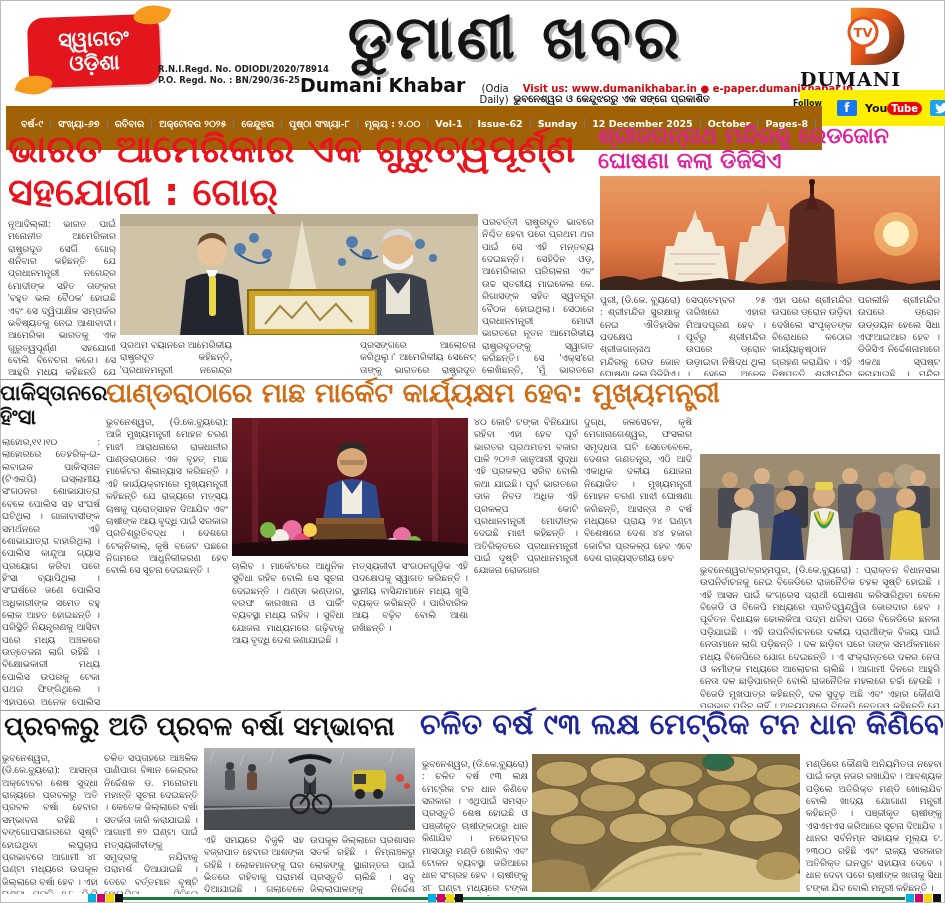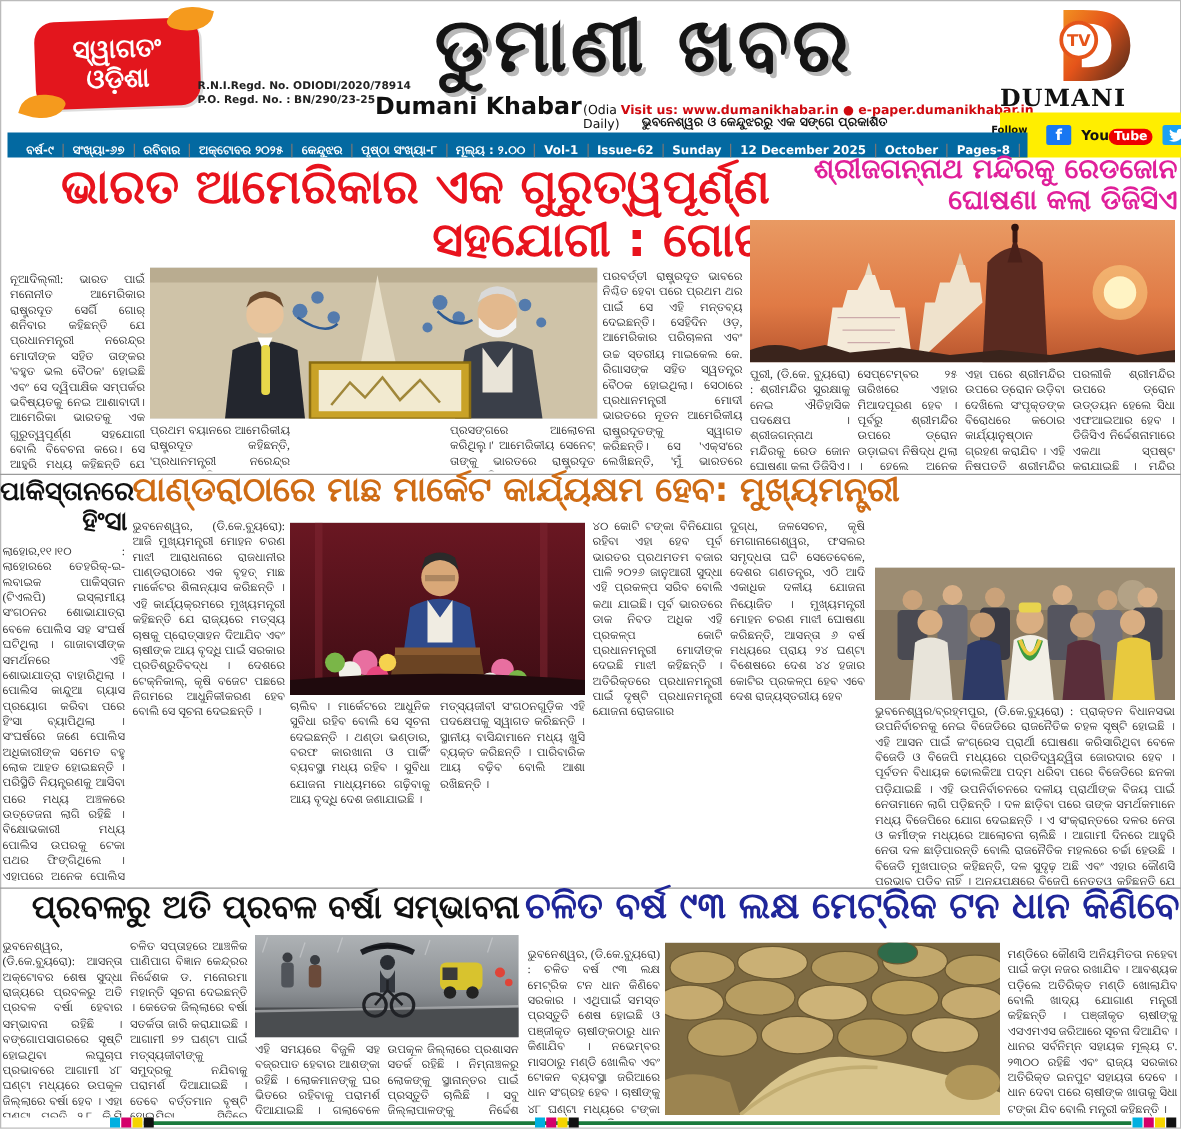--- a/index.html
+++ b/index.html
@@ -13,49 +13,49 @@
          align-items:center;justify-content:center;color:#fff;font-family:"DejaVu Sans",sans-serif;
          font-weight:bold;font-size:21px;line-height:1.15;box-shadow:2px 2px 0 #00000022;}
   .flame{position:absolute;width:34px;height:22px;background:#f59a1d;border-radius:80% 0 80% 20%;}
   .flame.tr{right:-10px;top:-10px;transform:rotate(18deg);}
   .flame.bl{left:-12px;bottom:-8px;transform:rotate(200deg);}
   .regd{position:absolute;left:158px;top:64px;font-family:"DejaVu Sans",sans-serif;
         font-size:8.5px;font-weight:bold;color:#222;line-height:1.3;}
   .mast-title{position:absolute;left:235px;top:2px;width:560px;text-align:center;
         font-family:"DejaVu Sans",sans-serif;font-weight:900;font-size:60px;color:#141414;
         letter-spacing:3px;text-shadow:3px 3px 0 #b8b8b8;white-space:nowrap;}
-  .sub-row{position:absolute;left:300px;top:74px;width:510px;display:flex;align-items:baseline;gap:1px;}
+  .sub-row{position:absolute;left:300px;top:74px;width:510px;display:flex;align-items:baseline;gap:14px;text-align:right;}
   .sub-en{font-family:"DejaVu Sans",sans-serif;font-weight:bold;font-size:19px;color:#111;white-space:nowrap;}
   .sub-tag{font-family:"DejaVu Sans",sans-serif;font-weight:normal;font-size:10px;color:#111;}
   .visit{font-family:"DejaVu Sans",sans-serif;font-weight:bold;font-size:10px;color:#d00a10;white-space:nowrap;}
   .publine{position:absolute;left:300px;top:93px;width:410px;text-align:right;
         font-family:"DejaVu Sans",sans-serif;font-weight:bold;font-size:10px;color:#111;}
   
-  .infobar{position:absolute;left:6px;top:106px;width:800px;height:20px;background:#0369a1;
-        display:flex;align-items:flex-end;padding:0 8px;color:#fff;
+  .infobar{position:absolute;left:6px;top:106px;width:800px;height:20px;background:#a16207;
+        display:flex;align-items:flex-start;padding:12px 8px;color:#fff;
         font-family:"DejaVu Sans",sans-serif;font-size:9.5px;font-weight:bold;white-space:nowrap;overflow:hidden;}
   .infobar span{padding:0 7px;border-left:1px solid #777;}
   .infobar span:first-child{border-left:none;}
   
   .tvlogo{position:absolute;left:806px;top:2px;width:134px;height:68px;}
   .tvbrand{position:absolute;left:800px;top:68px;width:145px;text-align:left;
         font-family:"DejaVu Serif","Liberation Serif",serif;font-weight:bold;font-size:19px;
         letter-spacing:1px;color:#111;}
   .follow{position:absolute;left:800px;top:90px;width:145px;height:36px;background:#ffee00;
         display:flex;flex-direction:row;align-items:center;justify-content:center;gap:15px;}
   .follow .lbl{font-family:"DejaVu Sans",sans-serif;font-size:8px;font-weight:bold;color:#111;}
   .socialrow{display:flex;align-items:center;gap:8px;}
   .fb{width:20px;height:16px;background:#1877f2;color:#fff;font-family:"DejaVu Sans",sans-serif;
       font-weight:bold;font-size:12px;display:flex;align-items:center;justify-content:center;border-radius:2px;}
   .ytyou{font-family:"DejaVu Sans",sans-serif;font-weight:bold;font-size:11px;color:#111;}
   .yttube{background:#e00;color:#fff;font-family:"DejaVu Sans",sans-serif;font-weight:bold;
       font-size:10px;padding:1px 4px;border-radius:7px;}
   .tw{width:22px;height:16px;background:#1da1f2;border-radius:2px;display:flex;align-items:center;justify-content:center;}
   
-  .hl{font-family:"DejaVu Sans",sans-serif;font-weight:bold;text-align:right;line-height:1.12;}
+  .hl{font-family:"DejaVu Sans",sans-serif;font-weight:bold;text-align:left;line-height:1.12;}
   .hl-lead{left:8px;top:128px;width:608px;color:#e8131d;font-size:38px;}
   .hl-jag{left:598px;top:124px;width:344px;color:#e0209a;font-size:22px;}
   .hl-pak{left:0px;top:382px;width:102px;color:#111;font-size:21px;}
   .hl-cm{left:106px;top:378px;width:586px;color:#cf6c15;font-size:27px;white-space:nowrap;}
   .hl-dho{left:700px;top:386px;width:242px;color:#111;font-size:22px;}
   .hl-rain{left:4px;top:712px;width:412px;color:#111;font-size:26px;white-space:nowrap;}
   .hl-pad{left:420px;top:708px;width:522px;color:#1f2699;font-size:29px;white-space:nowrap;}
   
   .col{position:absolute;font-size:9.3px;line-height:1.33;text-align:justify;color:#2b2b2b;overflow:hidden;}
   .photo{position:absolute;overflow:hidden;background:#ddd;}
@@ -71,21 +71,21 @@
 <div class="page">
 
   <div class="badge">
     <span class="flame tr"></span>
     <span class="flame bl"></span>
     <span>ସ୍ୱାଗତଂ</span>
     <span>ଓଡ଼ିଶା</span>
   </div>
   <div class="regd">
     <div>R.N.I.Regd. No. ODIODI/2020/78914</div>
-    <div>P.O. Regd. No. : BN/290/23-25</div>
+    <div>P.O. Regd. No. : BN/290/36-25</div>
   </div>
   <div class="mast-title">ଡୁମାଣୀ ଖବର</div>
   <div class="sub-row">
     <span class="sub-en">Dumani Khabar</span>
     <span class="sub-tag">(Odia Daily)</span>
     <span class="visit">Visit us: www.dumanikhabar.in ● e-paper.dumanikhabar.in</span>
   </div>
   <div class="publine">ଭୁବନେଶ୍ୱର ଓ କେନ୍ଦୁଝରରୁ ଏକ ସଙ୍ଗେ ପ୍ରକାଶିତ</div>
 
   <div class="tvlogo">

